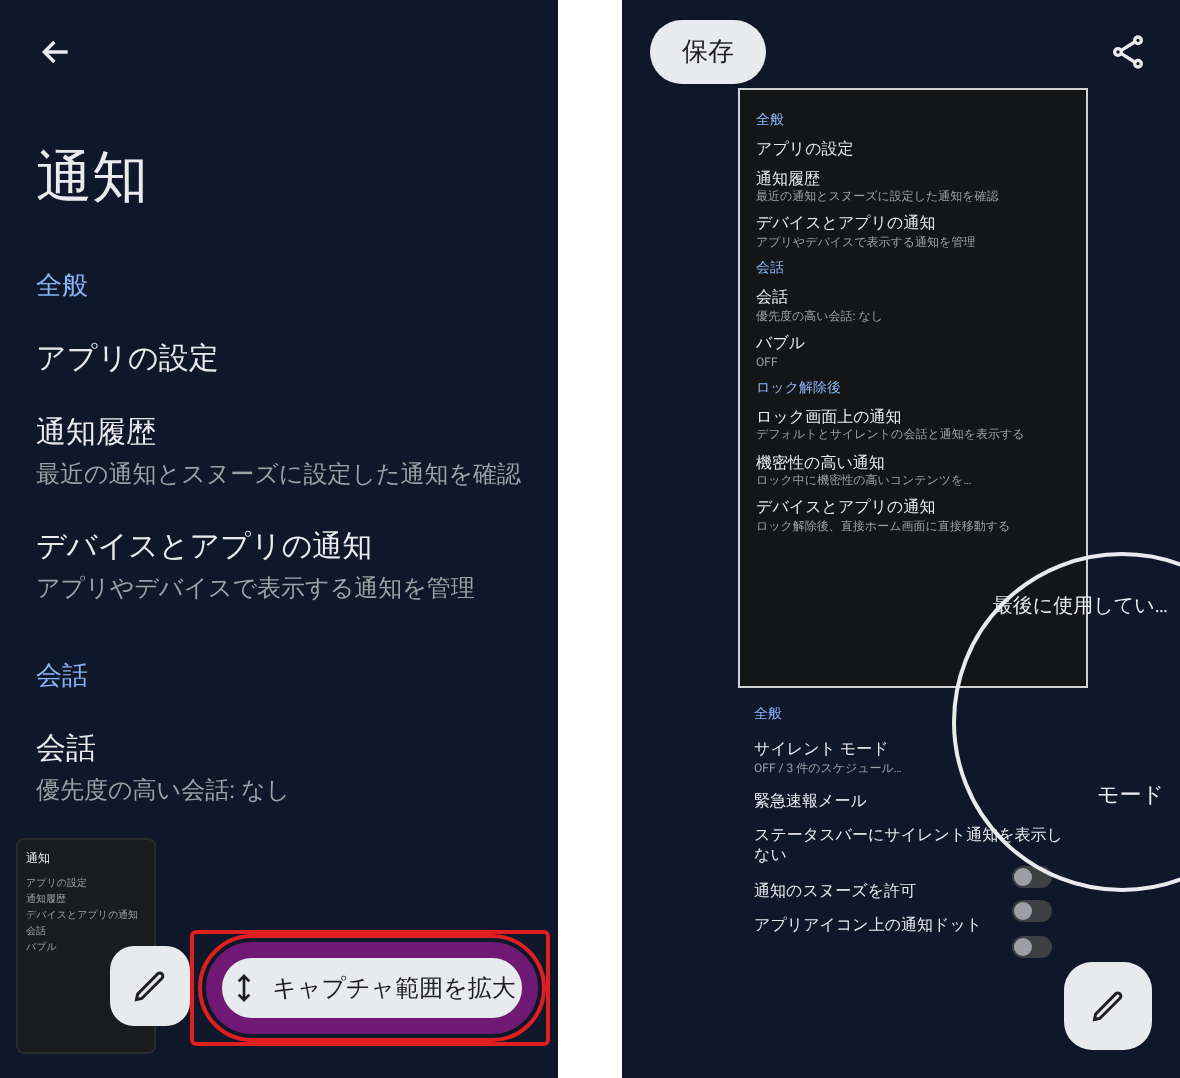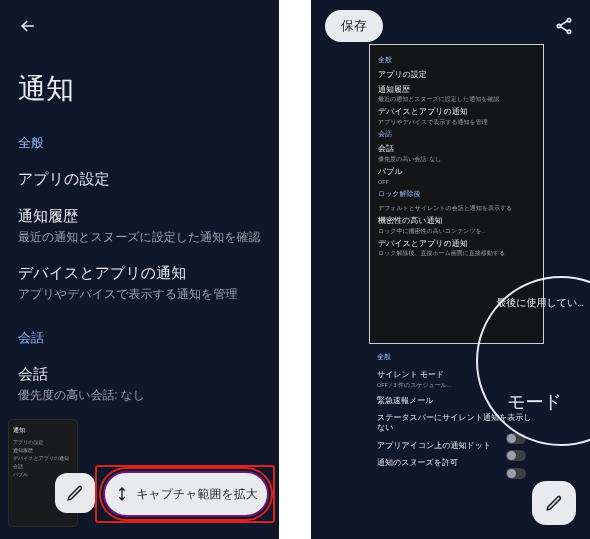--- a/index.html
+++ b/index.html
@@ -11,40 +11,40 @@
   
   .back-btn{position:absolute;top:8px;left:10px;width:36px;height:36px;display:flex;align-items:center;justify-content:center}
   .page-title{font-size:28px;font-weight:400;color:#e8eaed;margin:70px 0 0 18px}
   .section-header{color:#8ab4f8;font-size:13px;margin:26px 0 0 18px}
   .row{margin:18px 18px 0 18px}
   .row .t{font-size:15px;color:#e8eaed}
   .row .s{font-size:12px;color:#9aa0a6;margin-top:3px}
   .thumb{position:absolute;left:8px;bottom:12px;width:70px;height:108px;background:#1a1b1d;border:1px solid #2a2b2c;border-radius:4px;padding:5px 4px;font-size:5px;color:#9aa0a6;line-height:1.6}
   .thumb .tt{color:#e8eaed;font-size:6px;margin-bottom:3px}
   .fab-edit{position:absolute;right:184px;bottom:26px;width:40px;height:40px;background:#e8eaed;border-radius:12px;display:flex;align-items:center;justify-content:center}
-  .extend-pill{position:absolute;right:10px;bottom:22px;width:166px;height:46px;background:#e8eaed;border-radius:23px;display:flex;align-items:center;justify-content:center;border:2px solid #701a75;outline:2px solid #e02020;outline-offset:2px}
+  .extend-pill{position:absolute;right:10px;bottom:22px;width:166px;height:46px;background:#e8eaed;border-radius:23px;display:flex;align-items:center;justify-content:center;border:8px solid #701a75;outline:2px solid #e02020;outline-offset:2px}
   .extend-pill span{color:#1f1f1f;font-size:12px;font-weight:500;margin-left:6px}
   .red-rect{position:absolute;right:4px;bottom:16px;width:180px;height:58px;border:2px solid #e02020;border-radius:3px;pointer-events:none}
 
   
   .save-pill{position:absolute;top:10px;left:14px;height:32px;padding:0 16px;background:#e8eaed;color:#1f1f1f;font-size:13px;border-radius:16px;display:flex;align-items:center}
   .share-btn{position:absolute;top:14px;right:14px;width:24px;height:24px;display:flex;align-items:center;justify-content:center}
   .expanded{position:absolute;top:44px;left:58px;width:175px;height:300px;background:#141516;border:1px solid #d0d0d0;overflow:hidden;padding:6px 0}
   .ex-sec{color:#8ab4f8;font-size:7px;margin:4px 0 0 8px}
   .ex-row{margin:5px 8px 0 8px}
   .ex-row .t{font-size:8px;color:#e8eaed;line-height:1.2}
   .ex-row .s{font-size:6px;color:#9aa0a6;margin-top:1px;line-height:1.2}
   .below{position:absolute;top:344px;left:58px;width:175px;padding:4px 0}
   .below .ex-row{margin:8px 8px 0 8px}
   .below .ex-row .t{font-size:8px}
   .below .toggle{position:absolute;right:10px;width:20px;height:11px;border-radius:6px;background:#3c4043;display:inline-block}
   .below .toggle::after{content:"";position:absolute;top:1px;left:1px;width:9px;height:9px;border-radius:50%;background:#9aa0a6}
   .below .tr{position:relative}
   .mode-circle{position:absolute;top:276px;right:-56px;width:170px;height:170px;border:2px solid #e8eaed;border-radius:50%;pointer-events:none}
-  .mode-label{position:absolute;top:390px;right:28px;font-size:18px;color:#e8eaed}
+  .mode-label{position:absolute;top:390px;right:8px;font-size:11px;color:#e8eaed}
   .mode-hint{position:absolute;top:296px;right:6px;font-size:10px;color:#e8eaed}
   .fab-edit2{position:absolute;right:14px;bottom:14px;width:44px;height:44px;background:#e8eaed;border-radius:14px;display:flex;align-items:center;justify-content:center}
 
   svg{display:block}
 </style>
 </head>
 <body>
 
 <div class="phone left">
   <div class="back-btn">
@@ -129,20 +129,21 @@
         <div class="t">会話</div>
         <div class="s">優先度の高い会話: なし</div>
       </div>
     <div class="ex-row">
         <div class="t">バブル</div>
         <div class="s">OFF</div>
       </div>
 
     <div class="ex-sec">ロック解除後</div>
     <div class="ex-row">
+        <div class="t">ロック画面上の通知</div>
         <div class="s">デフォルトとサイレントの会話と通知を表示する</div>
       </div>
     <div class="ex-row">
         <div class="t">機密性の高い通知</div>
         <div class="s">ロック中に機密性の高いコンテンツを…</div>
       </div>
     <div class="ex-row">
         <div class="t">デバイスとアプリの通知</div>
         <div class="s">ロック解除後、直接ホーム画面に直接移動する</div>
       </div>
@@ -155,25 +156,25 @@
         <div class="s">OFF / 3 件のスケジュール…</div>
       </div>
     <div class="ex-row tr">
         <div class="t">緊急速報メール</div>
       </div>
     <div class="ex-row tr">
         <div class="t">ステータスバーにサイレント通知を表示しない</div>
         <span class="toggle"></span>
       </div>
     <div class="ex-row tr">
-        <div class="t">アプリアイコン上の通知ドット</div>
+        <div class="t">通知のスヌーズを許可</div>
         <span class="toggle"></span>
       </div>
     <div class="ex-row tr">
-        <div class="t">通知のスヌーズを許可</div>
+        <div class="t">アプリアイコン上の通知ドット</div>
         <span class="toggle"></span>
       </div>
   </div>
 
   <div class="mode-circle"></div>
   <div class="mode-hint">最後に使用してい…</div>
   <div class="mode-label">モード</div>
 
   <div class="fab-edit2">
     <svg width="18" height="18" viewBox="0 0 24 24" fill="none" stroke="#1f1f1f" stroke-width="2">

